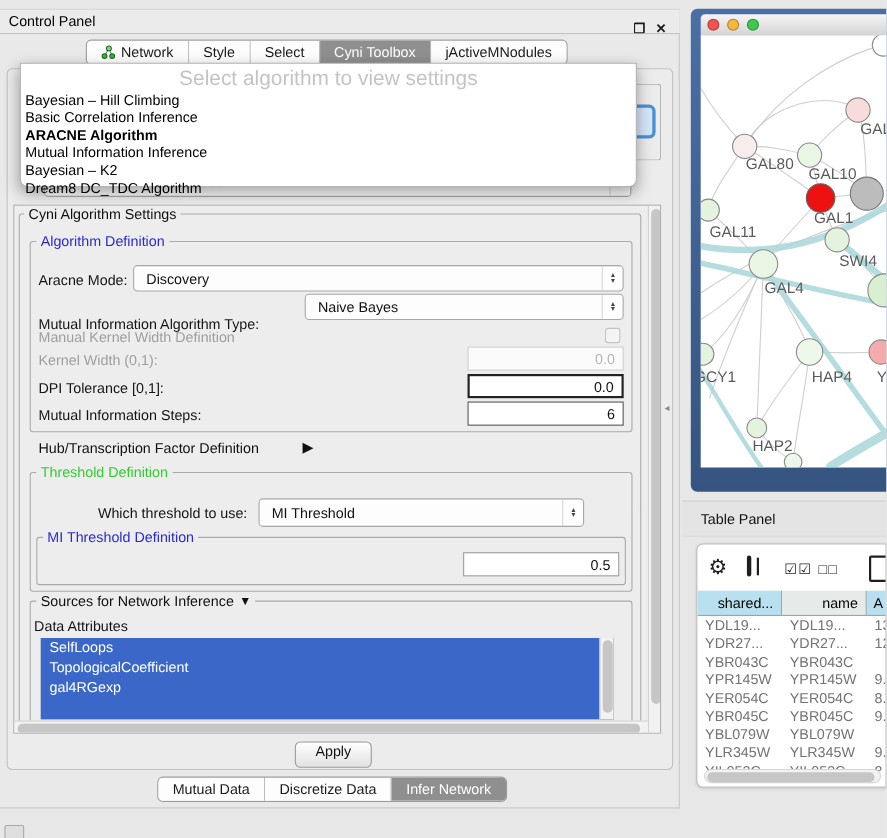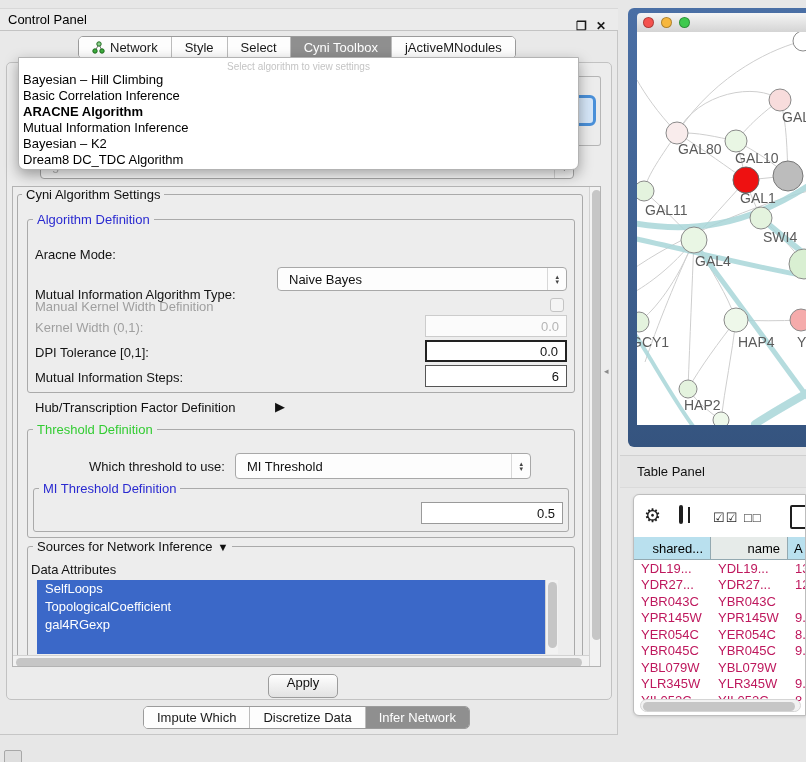--- a/index.html
+++ b/index.html
@@ -24,36 +24,36 @@
   .inp{background:#fff;border:1px solid #9a9a9a;font-size:13px;display:flex;align-items:center;justify-content:flex-end;padding-right:7px}
   .inp.dis{background:#fbfbfb;border-color:#ccc;color:#b5b5b5}
   .inp.hard{border:2px solid #222}
   .lbl{font-size:13px;font-weight:normal;color:#141414;white-space:nowrap}
   .lbl.dis{color:#9f9f9f}
   .plain{font-size:13px;color:#111;white-space:nowrap}
   .sbv{background:#f2f2f2;border-left:1px solid #d2d2d2}
   .sbh{background:#f2f2f2;border-top:1px solid #d2d2d2}
   .thumb{background:#c6c6c6;border-radius:5px}
   .popup{background:#fff;border:1px solid #b3b3b3;border-radius:0 0 7px 7px;box-shadow:0 5px 14px rgba(0,0,0,.35)}
-  .ph{color:#c4c4c4;text-align:center;font-size:10px}
+  .ph{color:#c4c4c4;text-align:center;font-size:19px}
   .pitem{font-size:13px;height:16px;line-height:16px;color:#000;padding-left:2px;white-space:nowrap}
   .listbox{background:#3b68c8;overflow:hidden}
   .litem{color:#fff;font-size:13px;height:18px;line-height:18px;padding-left:8px;white-space:nowrap}
   .btn{background:linear-gradient(#fefefe,#e2e2e2);border:1px solid #9c9c9c;border-radius:5px;
        font-size:13px;display:flex;align-items:flex-start;justify-content:center;color:#111}
   .chk{border:1.5px solid #c4c4c4;border-radius:3px;background:#f4f4f4}
   
   .netframe{background:linear-gradient(#4a6fa5,#35547f);border-radius:6px 0 0 6px}
   .nettitle{background:linear-gradient(#f5f5f5,#d4d4d4);border-radius:4px 0 0 0;display:flex;align-items:center;padding-left:6px;gap:7px}
   .light{width:11px;height:11px;border-radius:50%;border:1px solid rgba(0,0,0,.28)}
   
   .tblwin{background:#fff;border:1px solid #bdbdbd;border-radius:6px 0 0 6px;box-shadow:0 1px 3px rgba(0,0,0,.12)}
   .th{font-size:13px;display:flex;align-items:center;justify-content:flex-end;padding-right:7px;
       border-right:1px solid #93a9b1;border-bottom:1px solid #93a9b1;color:#000;white-space:nowrap}
-  .td{font-size:13px;display:flex;align-items:center;padding-left:7px;white-space:nowrap;color:#be185d}
+  .td{font-size:13px;display:flex;align-items:center;padding-left:7px;white-space:nowrap;color:#737373}
   .colicon{width:20px;height:21px;border:2.5px solid #1f1f1f;border-radius:4px;position:relative}
   .colicon:before{content:"";position:absolute;left:6.5px;top:0;width:2.5px;height:16px;background:#1f1f1f}
   .fileicon{width:18px;height:24px;border:2.5px solid #1f1f1f;border-radius:2px}
   .pairicon{font-size:13px;letter-spacing:1px;color:#1f1f1f}
 </style>
 </head>
 <body>
 
 <div class="page">
 
@@ -115,20 +115,27 @@
 
     <div class="a" style="left:12px;top:178px;width:589px;height:481px;border:1px solid #b3b3b3;background:#ededed;overflow:hidden">
 
       <div class="gb a" style="left:4px;top:7px;width:566px;height:468px"></div>
       <span class="gbt a" style="left:9px;top:0">Cyni Algorithm Settings</span>
 
       <div class="gb a" style="left:14px;top:32px;width:548px;height:174px"></div>
       <span class="gbt a" style="left:20px;top:25px;color:#2a2ad0">Algorithm Definition</span>
 
       <span class="lbl a" style="left:22px;top:60px">Aracne Mode:</span>
+      <div class="combo a" style="left:108px;top:54px;width:446px;height:24px">
+        <span>Discovery</span>
+        <span class="stp">
+            <i style="font-style:normal">▴</i>
+            <i style="font-style:normal">▾</i>
+          </span>
+      </div>
 
       <span class="lbl a" style="left:22px;top:100px">Mutual Information Algorithm Type:</span>
       <div class="combo a" style="left:264px;top:80px;width:290px;height:24px">
         <span>Naive Bayes</span>
         <span class="stp">
             <i style="font-style:normal">▴</i>
             <i style="font-style:normal">▾</i>
           </span>
       </div>
 
@@ -195,21 +202,21 @@
         <div class="thumb a" style="left:3px;top:2px;width:566px;height:9px"></div>
       </div>
     </div>
 
     <div class="btn a" style="left:268px;top:666px;width:70px;height:24px">
       <span>Apply</span>
     </div>
 
     <div class="segwrap a" style="left:143px;top:698px">
       <div class="seg">
-          <span>Impute Which</span>
+          <span>Mutual Data</span>
         </div>
       <div class="seg">
           <span>Discretize Data</span>
         </div>
       <div class="seg sel">
           <span>Infer Network</span>
         </div>
     </div>
   </div>
 

